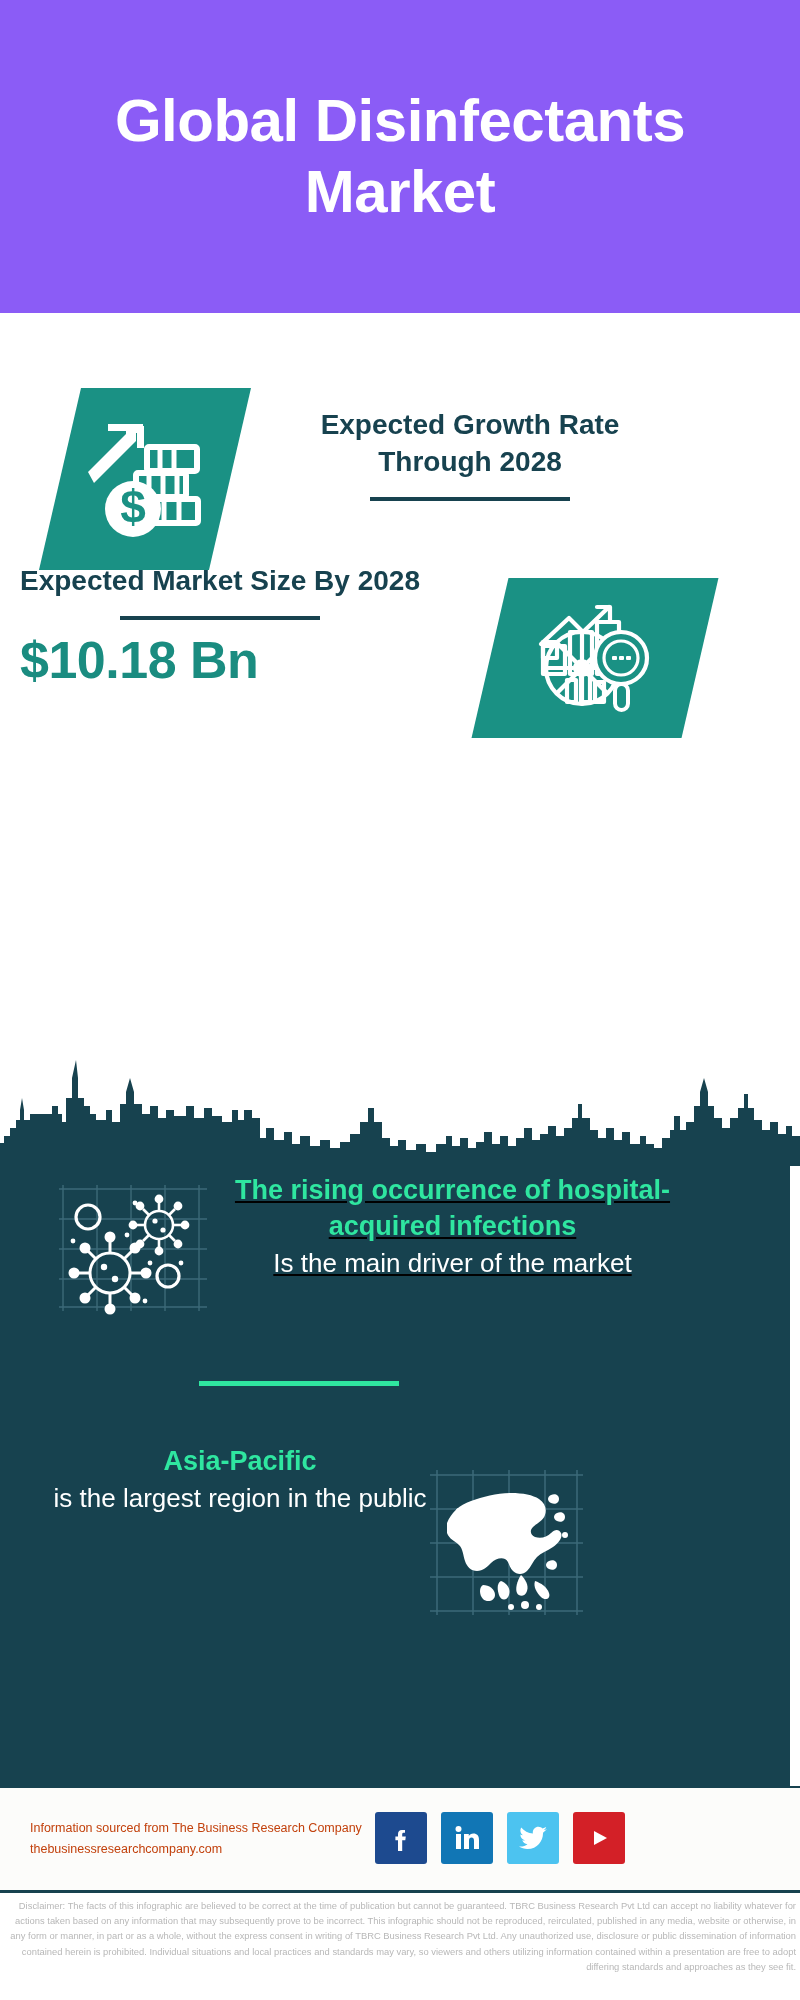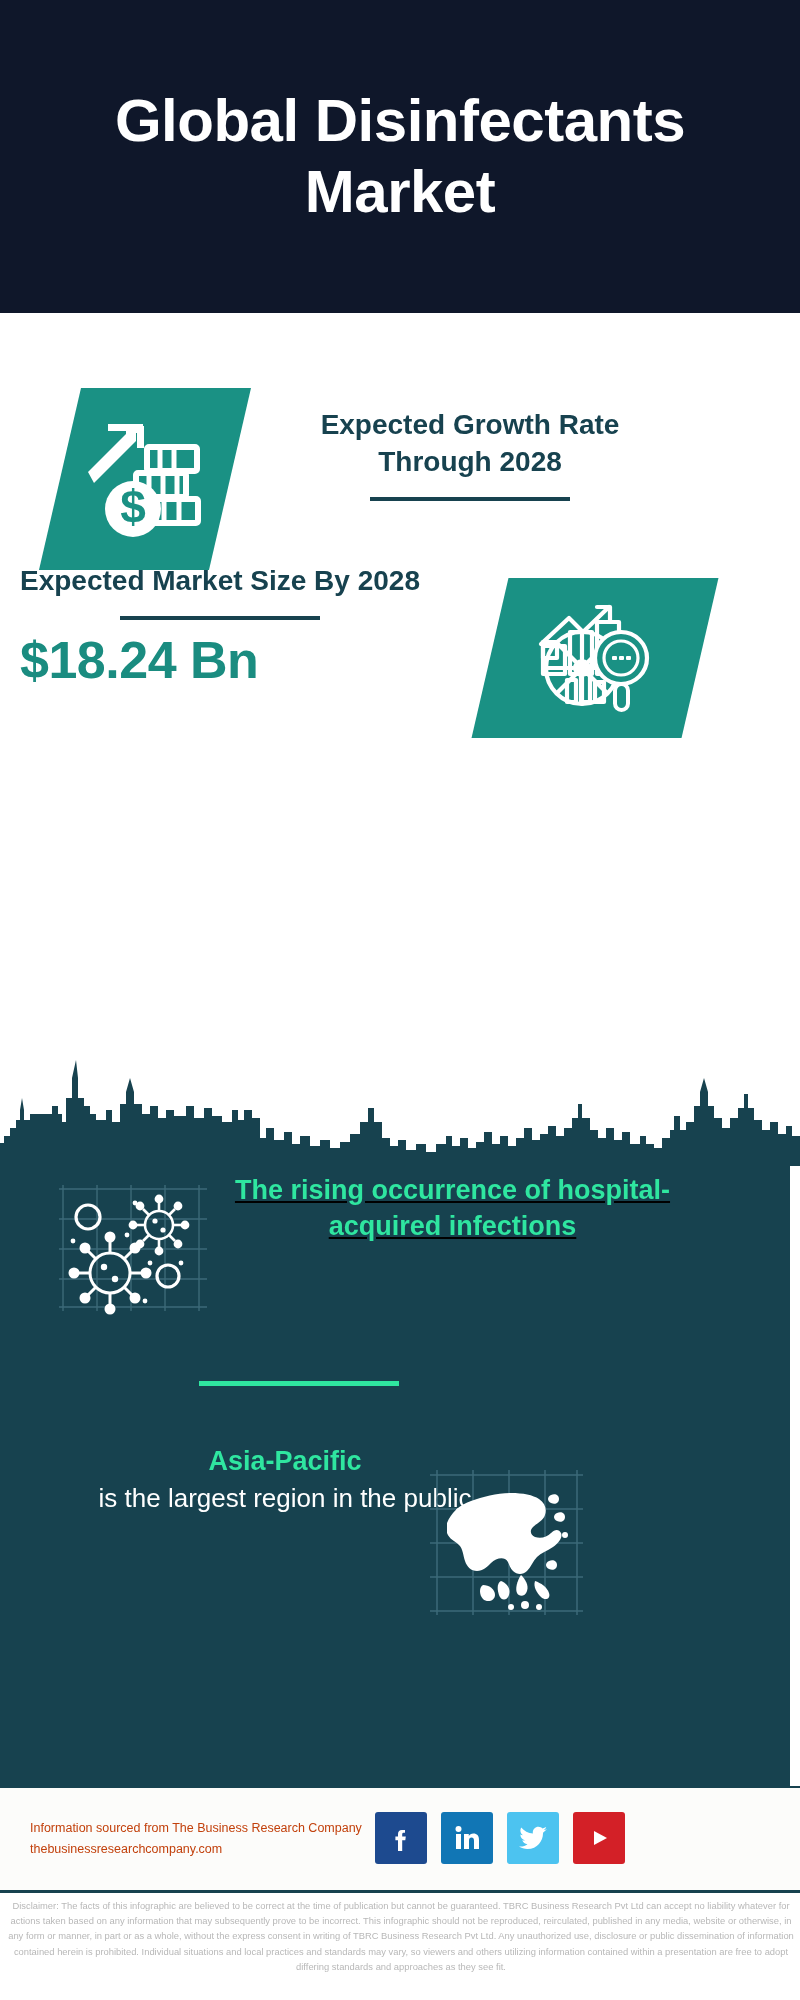--- a/index.html
+++ b/index.html
@@ -6,21 +6,21 @@
   html,body { background:#ffffff; }
   body {
     width:800px; height:2000px; position:relative; overflow:hidden;
     font-family:"Liberation Sans", sans-serif;
     background:#ffffff;
   }
 
   
   .header {
     position:absolute; left:0; top:0; width:800px; height:313px;
-    background:#0f172a;
+    background:#8b5cf6;
     display:flex; align-items:center; justify-content:center;
     padding:0 60px;
   }
   .header-title {
     color:#ffffff;
     font-size:60px;
     font-weight:700;
     line-height:1.18;
     text-align:center;
     letter-spacing:-0.5px;
@@ -88,21 +88,21 @@
     color:#2fe6a0; font-size:27px; font-weight:700; line-height:1.34;
   }
   .plain-sub {
     color:#ffffff; font-size:26px; font-weight:400; line-height:1.34; margin-top:2px;
   }
   .rule-green {
     position:absolute; left:199px; top:1381px; width:200px; height:5px; background:#2fe6a0;
   }
 
   .region-block {
-    position:absolute; left:40px; top:1443px; width:400px; text-align:center;margin-left:45px;
+    position:absolute; left:40px; top:1443px; width:400px; text-align:center;
   }
 
   
   .virus-icon { position:absolute; left:55px; top:1175px; width:160px; height:140px; }
   .map-icon   { position:absolute; left:425px; top:1465px; width:160px; height:155px; }
   .virus-icon svg, .map-icon svg { display:block; width:100%; height:100%; }
 
   
   .footer-bar {
     position:absolute; left:0; top:1786px; width:800px; height:2px; background:#17424f;
@@ -125,21 +125,21 @@
     width:52px; height:52px; border-radius:3px;
     display:flex; align-items:center; justify-content:center;
   }
   .sbtn svg { display:block; }
 
   .disc-rule {
     position:absolute; left:0; top:1890px; width:800px; height:3px; background:#17424f;
   }
   .disclaimer {
     position:absolute; left:6px; top:1898px; width:790px;
-    color:#b8b8b8; font-size:9.4px; line-height:1.62; text-align:center;
+    color:#b8b8b8; font-size:9.4px; line-height:1.62; text-align:right;
     font-family:"Liberation Sans", sans-serif;
   }
 </style>
 </head>
 <body>
 
 <div class="header">
   <div class="header-title">Global Disinfectants Market</div>
 </div>
 
@@ -174,21 +174,21 @@
   </div>
 
   <div class="growth-text">
     <div class="stat-label">Expected Growth Rate Through 2028</div>
     <div class="rule-dark"></div>
   </div>
 
   <div class="size-text">
     <div class="stat-label">Expected Market Size By 2028</div>
     <div class="rule-dark"></div>
-    <div class="stat-value"><span class="stat-value-txt">$18.24 Bn</span></div>
+    <div class="stat-value"><span class="stat-value-txt">$10.18 Bn</span></div>
   </div>
 
   <div class="para skew size-badge">
     <div class="para-inner">
       <svg width="116" height="112" viewBox="0 0 116 112">
         <g fill="none" stroke="#ffffff" stroke-width="4.2" stroke-linejoin="round" stroke-linecap="round">
           <polyline points="6,56 20,56 20,40 6,40"></polyline>
           <path d="M6 45 L6 56"></path>
           <polyline points="4,42 32,16 46,30 72,5"></polyline>
           <polyline points="60,5 73,5 73,18"></polyline>
@@ -301,20 +301,21 @@
       <circle cx="18" cy="66" r="2.4"></circle>
         <circle cx="95" cy="88" r="2.4"></circle>
       <circle cx="90" cy="126" r="2.4"></circle>
         <circle cx="126" cy="88" r="2.4"></circle>
     </g>
   </svg>
 </div>
 
 <div class="driver-block">
   <div class="accent-head">The rising occurrence of hospital-acquired infections</div>
+  <div class="plain-sub">Is the main driver of the market</div>
 </div>
 
 <div class="rule-green"></div>
 
 <div class="region-block">
   <div class="accent-head">Asia-Pacific</div>
   <div class="plain-sub">is the largest region in the public</div>
 </div>
 
 <div class="map-icon">

